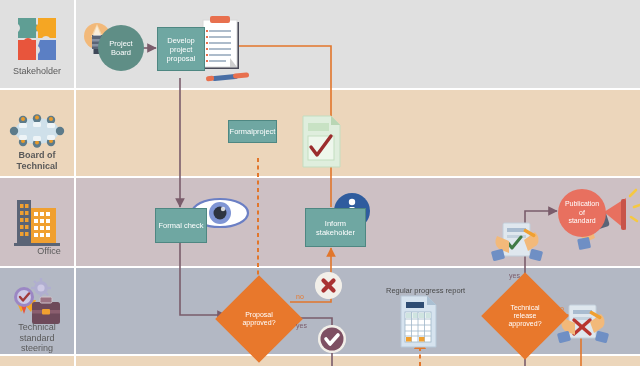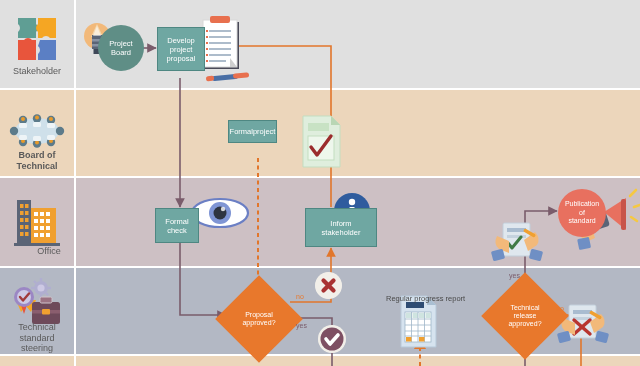--- a/index.html
+++ b/index.html
@@ -322,25 +322,25 @@
     <div>Develop</div>
     <div>project</div>
     <div>proposal</div>
   </div>
 
   <div class="node proc" style="left:228px;top:120px;width:49px;height:23px;flex-direction:row;">
     <div>Formal</div>
     <div>project</div>
   </div>
 
-  <div class="node proc" style="left:155px;top:208px;width:44px;height:35px;">
+  <div class="node proc" style="left:155px;top:208px;width:52px;height:35px;">
     <span>Formal check</span>
   </div>
 
-  <div class="node proc" style="left:305px;top:208px;width:72px;height:39px;flex-direction:column;">
+  <div class="node proc" style="left:305px;top:208px;width:61px;height:39px;flex-direction:column;">
     <div>Inform</div>
     <div>stakeholder</div>
   </div>
 
   <div class="circ" style="left:558px;top:189px;width:48px;height:48px;background:#e8705f;flex-direction:column;font-size:7px;line-height:8.5px;">
     <div>Publication</div>
     <div>of</div>
     <div>standard</div>
   </div>
 
@@ -385,17 +385,17 @@
   <div class="edgelbl" style="left:296px;top:322px;color:#7a5c6b;">
     <span>yes</span>
   </div>
   <div class="edgelbl" style="left:556px;top:305px;color:#e8782c;">
     <span>no</span>
   </div>
   <div class="edgelbl" style="left:509px;top:272px;color:#7a5c6b;">
     <span>yes</span>
   </div>
 
-  <div class="cap" style="left:386px;top:286px;margin-top:8px;">
+  <div class="cap" style="left:386px;top:286px;">
     <span>Regular progress report</span>
   </div>
 
 </div>
 
 </body></html>

